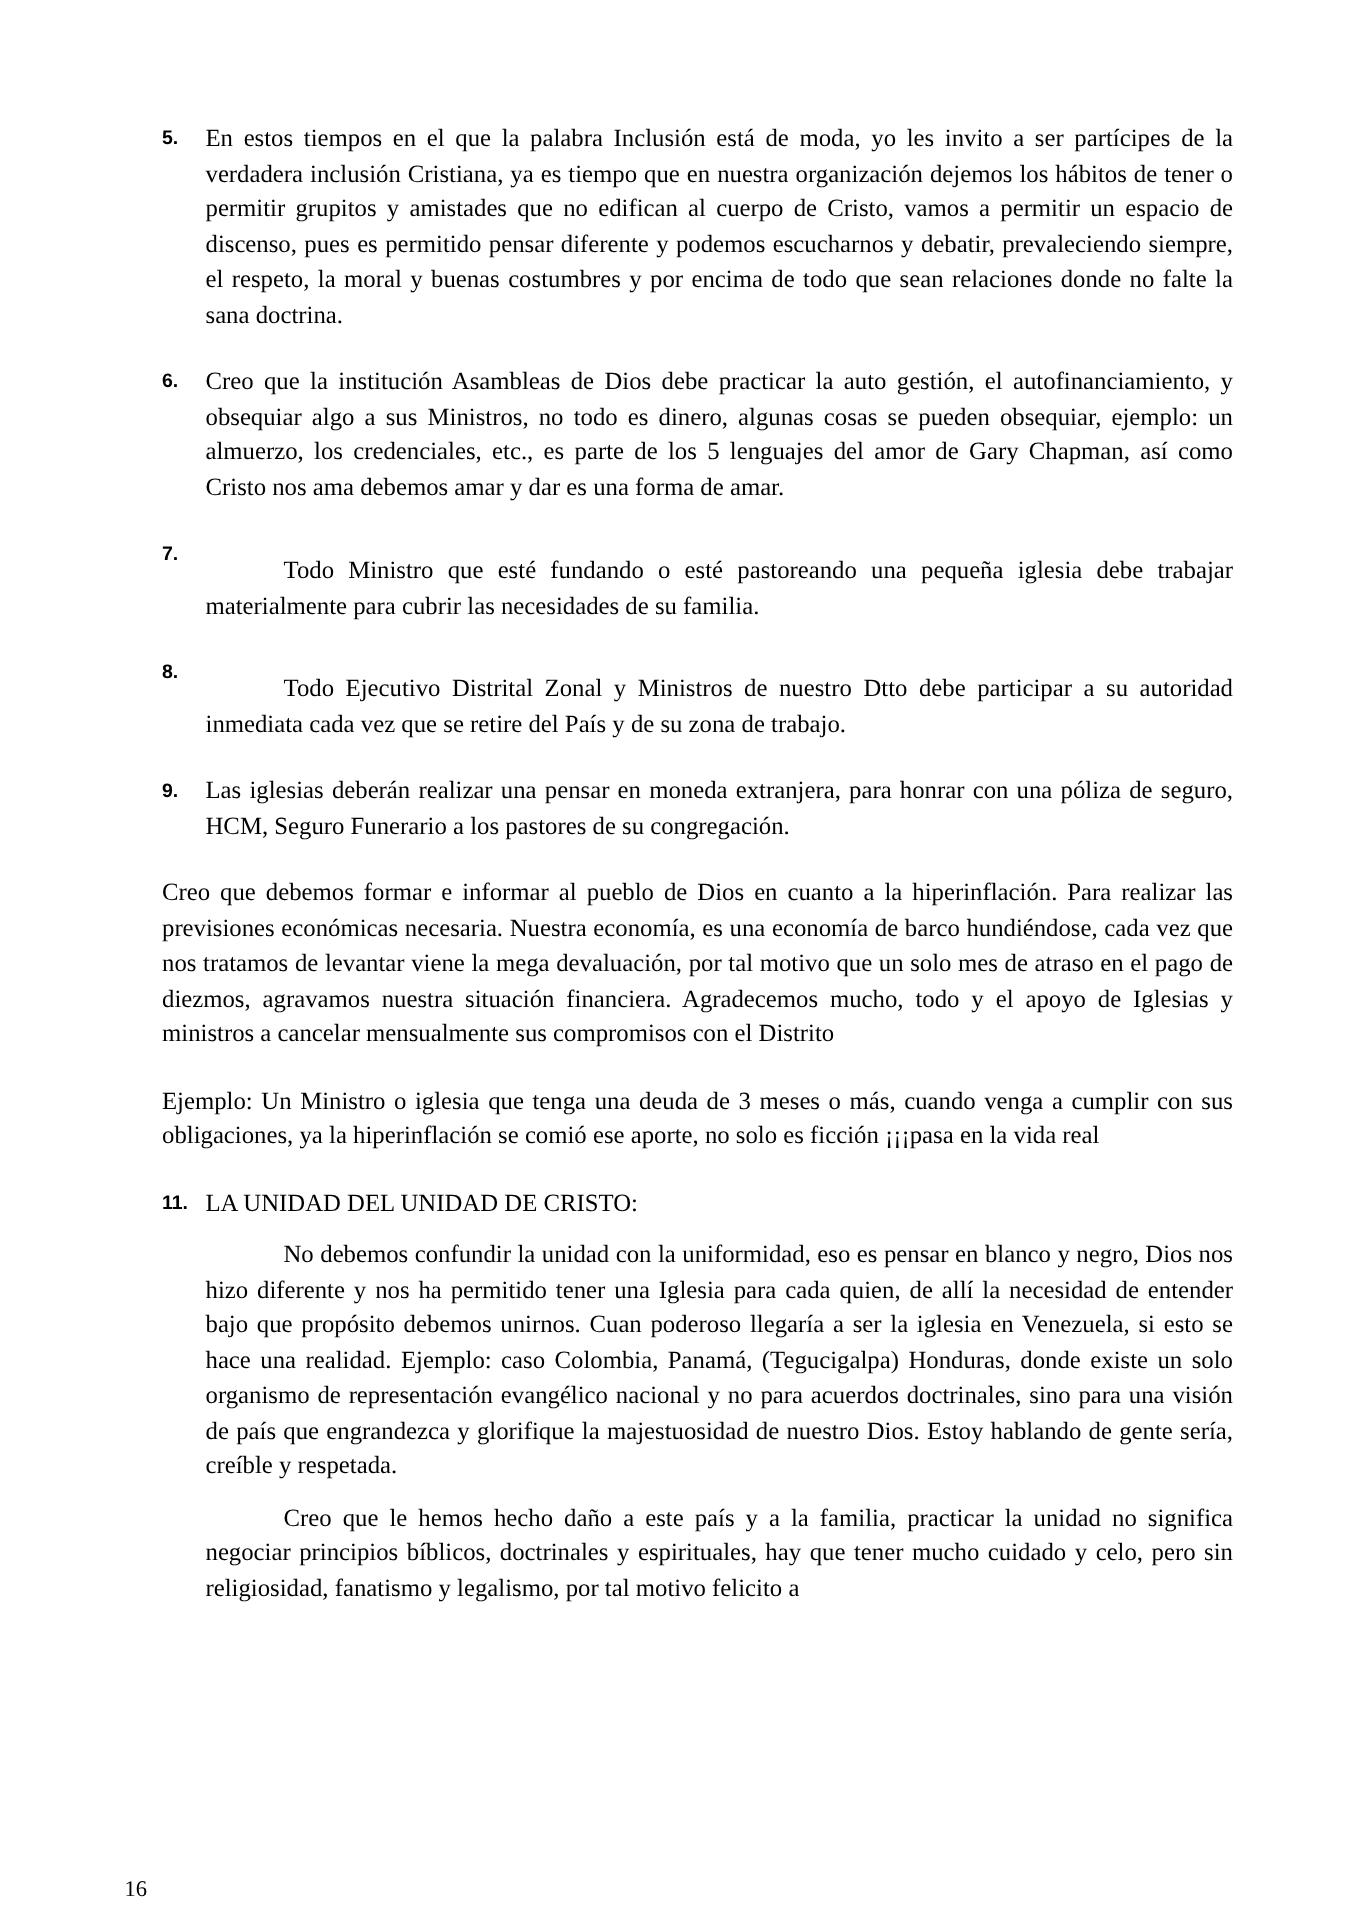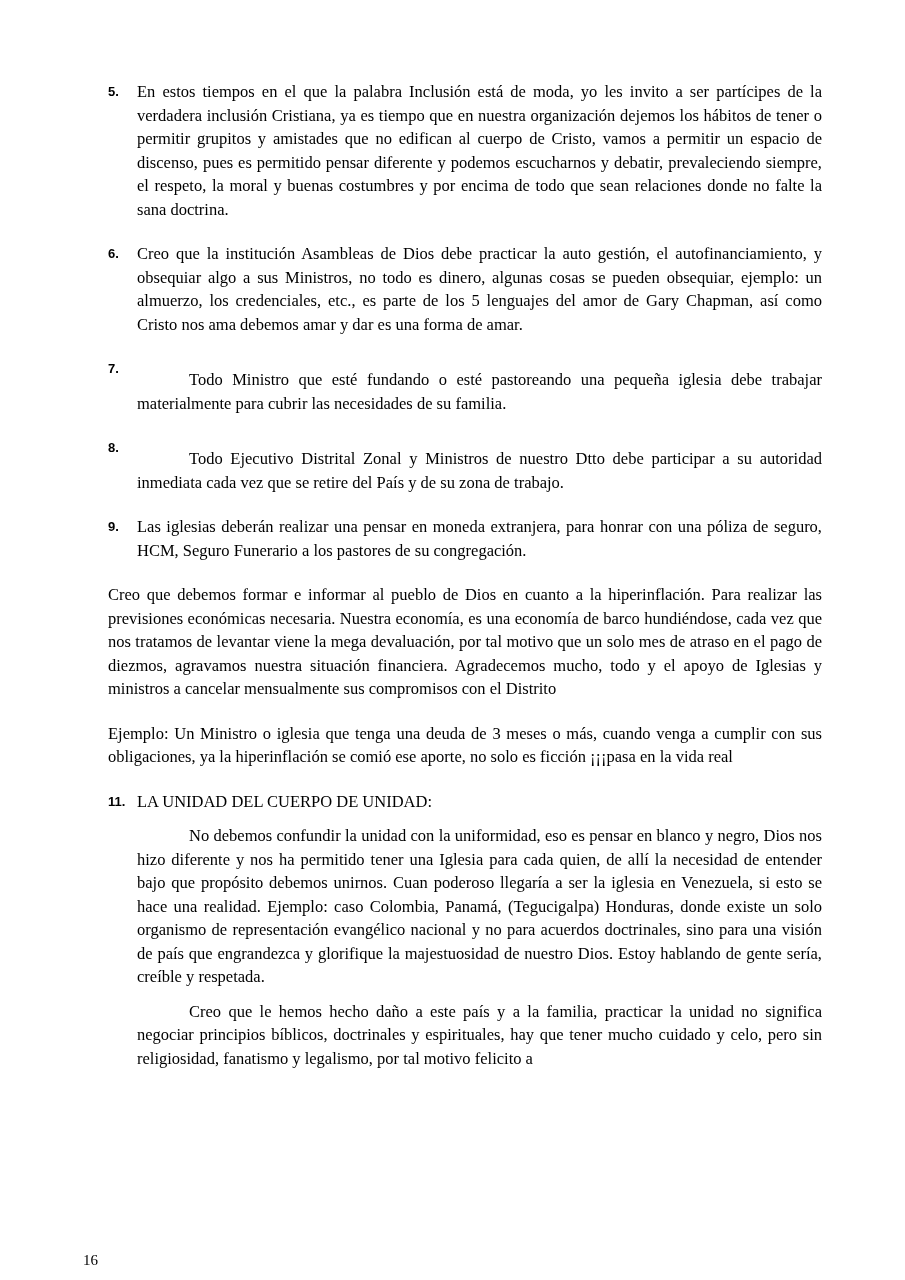--- a/index.html
+++ b/index.html
@@ -83,20 +83,20 @@
       </div>
       <div class="item">
         <div class="text">
           <p class=""><span>Creo que debemos formar e informar al pueblo de Dios en cuanto a la hiperinflación. Para realizar las previsiones económicas necesaria.  Nuestra  economía, es una economía de barco hundiéndose, cada vez que nos tratamos de levantar  viene la mega devaluación, por tal motivo que un solo mes de atraso en el pago de diezmos, agravamos nuestra situación financiera. Agradecemos mucho,  todo y el apoyo de Iglesias y ministros a cancelar mensualmente sus compromisos con el Distrito</span></p>
           <p class="gap-before"><span>Ejemplo: Un Ministro o iglesia que tenga una deuda de  3 meses o más, cuando venga a cumplir con sus obligaciones, ya la hiperinflación se comió ese aporte, no solo es ficción ¡¡¡pasa en la vida real</span></p>
         </div>
       </div>
       <div class="item">
         <span class="num">11.</span>
         <div class="text">
-          <p class=""><b>LA UNIDAD DEL CUERPO DE UNIDAD</b><span>:</span></p>
+          <p class=""><b>LA UNIDAD DEL UNIDAD DE CRISTO</b><span>:</span></p>
           <p class="indent gap-before"><span>No debemos confundir la unidad con la uniformidad, eso es pensar en blanco y negro,  Dios nos hizo diferente y nos ha permitido tener una Iglesia para cada quien, de allí la necesidad de entender bajo que propósito debemos unirnos. Cuan poderoso llegaría a ser la iglesia en Venezuela, si esto se hace una realidad. Ejemplo: caso Colombia, Panamá, (Tegucigalpa) Honduras, donde existe un solo organismo de representación evangélico nacional y no para acuerdos doctrinales, sino para una visión de país que engrandezca y glorifique la majestuosidad de nuestro Dios. Estoy hablando de gente sería, creíble y respetada.</span></p>
           <p class="indent gap-before"><span>Creo que le hemos hecho daño a este país y a la familia, practicar la unidad no significa negociar principios bíblicos, doctrinales y espirituales,  hay que tener mucho cuidado y celo, pero sin religiosidad, fanatismo y legalismo, por tal motivo felicito a</span></p>
         </div>
       </div>
     </div>
   <div class="page-number">16</div>
 </div>
 
 </body></html>

